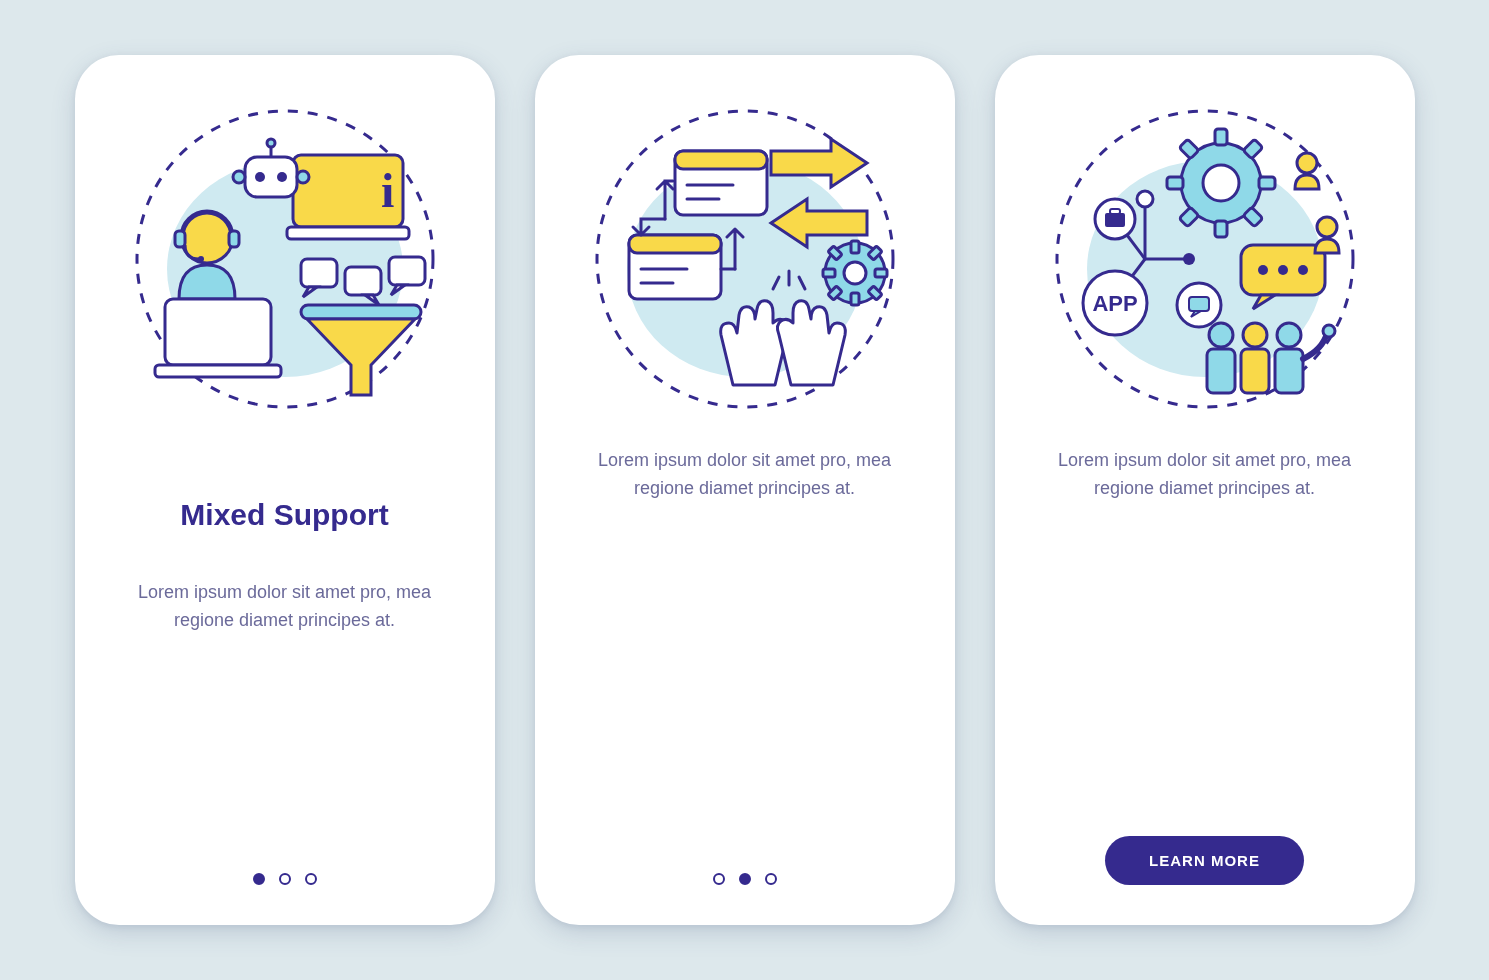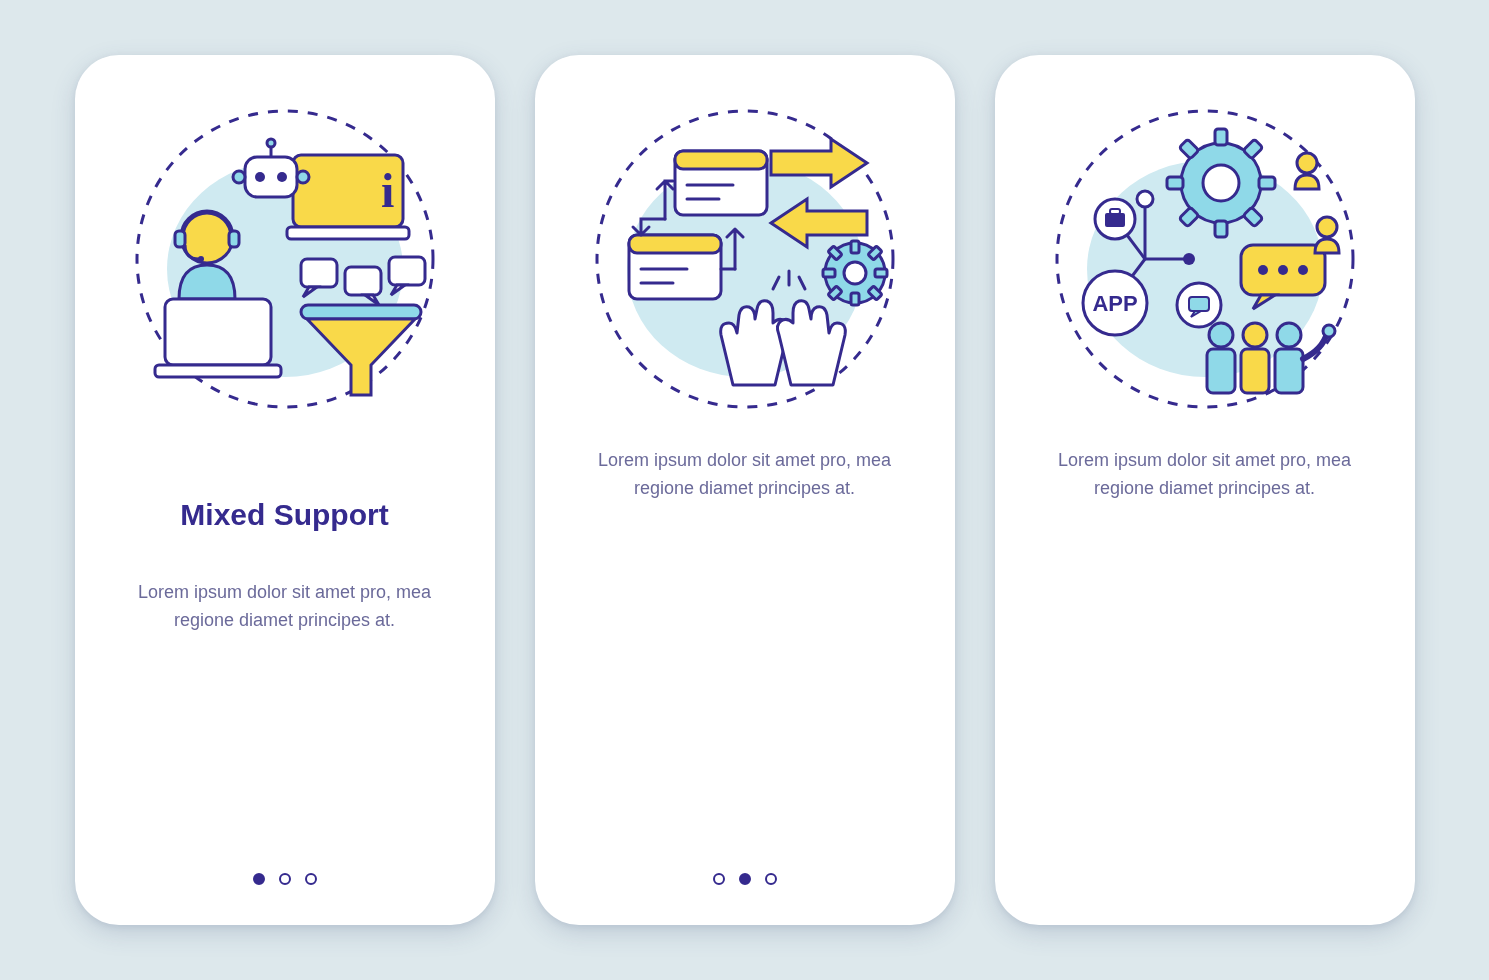--- a/index.html
+++ b/index.html
@@ -296,13 +296,16 @@
           <circle cx="84" cy="10" r="12"></circle>
           <rect x="70" y="24" width="28" height="44" rx="6"></rect>
         </g>
 
         <path d="M98 34 Q118 24 122 8" fill="none" stroke="#352a8e" stroke-width="6" stroke-linecap="round"></path>
         <circle cx="124" cy="6" r="6" fill="#8fd9e8" stroke="#352a8e" stroke-width="3"></circle>
       </g>
     </svg>
   </div>
   <p class="desc">Lorem ipsum dolor sit amet pro, mea regione diamet principes at.</p>
+  <div class="bottom-area">
+    <button class="cta-button">LEARN MORE</button>
+  </div>
 </div>
 
 </body></html>

